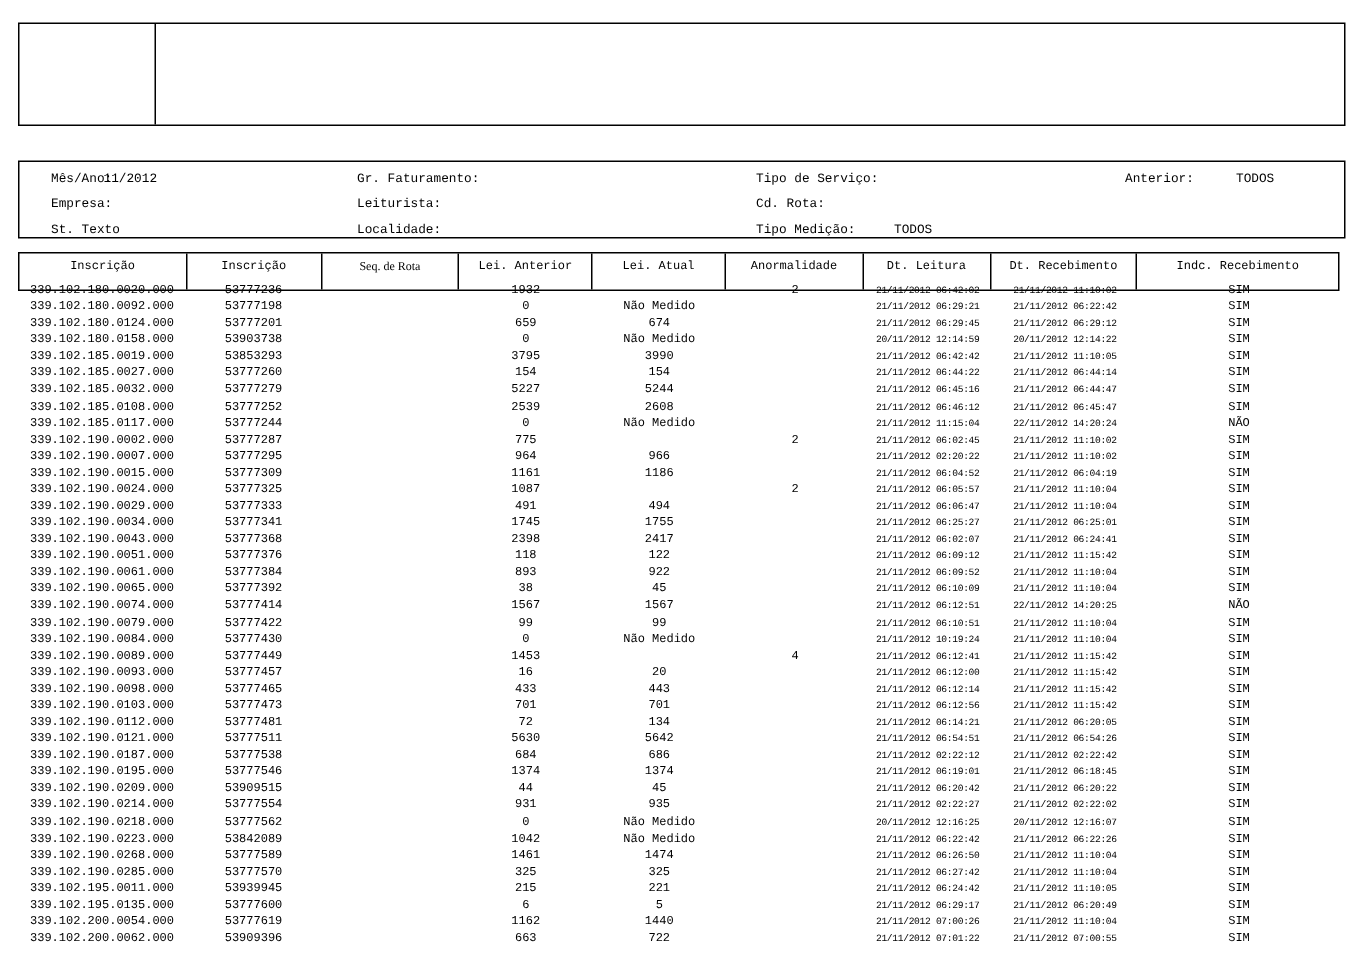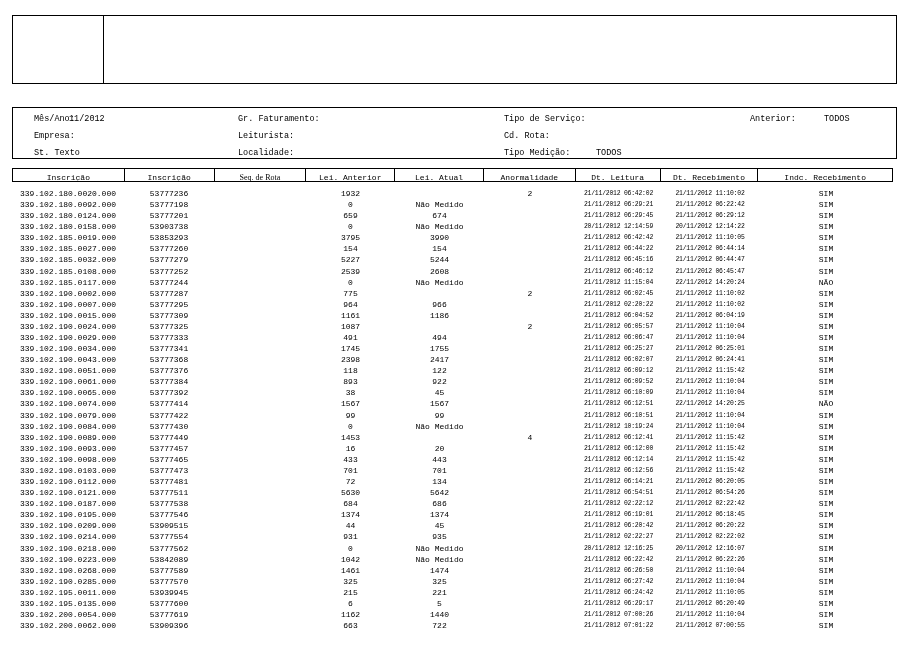--- a/index.html
+++ b/index.html
@@ -23,21 +23,21 @@
   .filter-box { position:absolute; left:12px; top:107px; width:885px; height:52px;
     border:1px solid #000; font-size:8.5px; }
   .filter-box span { position:absolute; white-space:pre; }
   .fr1 { top:6px; } .fr2 { top:23px; } .fr3 { top:40px; }
   .fc1 { left:5px;padding-left:16px; } .fc1v { left:56px; }
   .fc2 { left:225px; }
   .fc3 { left:491px; } .fc3v { left:583px; }
   .fc4 { left:737px; } .fc4v { left:811px; }
 
   
-  .thead { position:absolute; left:12px; top:168px; width:881px; height:14px;
+  .thead { position:absolute; left:12px; top:168px; width:881px; height:26px;
     border:1px solid #000; display:flex; font-size:8px; }
   .thead .hc { border-right:1px solid #000; text-align:center; line-height:17px;
     overflow:hidden; white-space:nowrap; }
   .thead .hc:last-child { border-right:none; }
 
   .rows { position:absolute; left:12px; top:188px; width:881px; }
   .data-row { display:flex; height:11.08px; }
   .c { text-align:center; white-space:nowrap; overflow:visible;
     font-size:8px; line-height:11.08px; }
   .date { font-size:6.4px; letter-spacing:-0.2px; }

